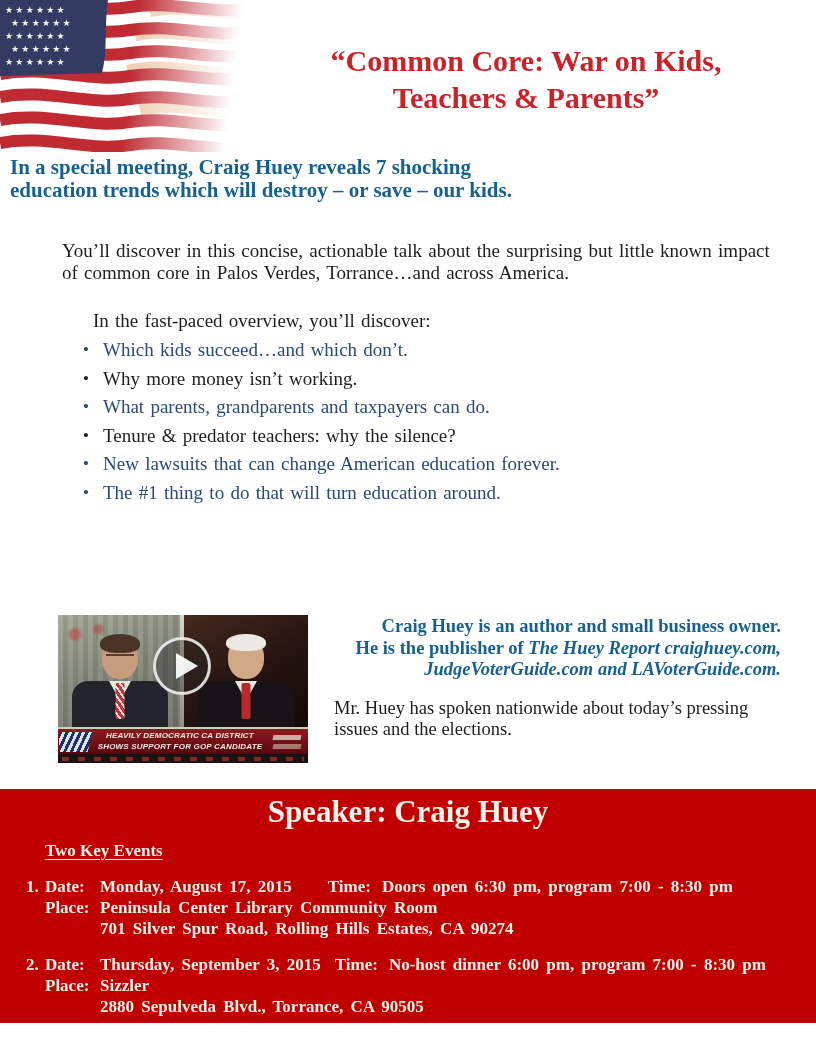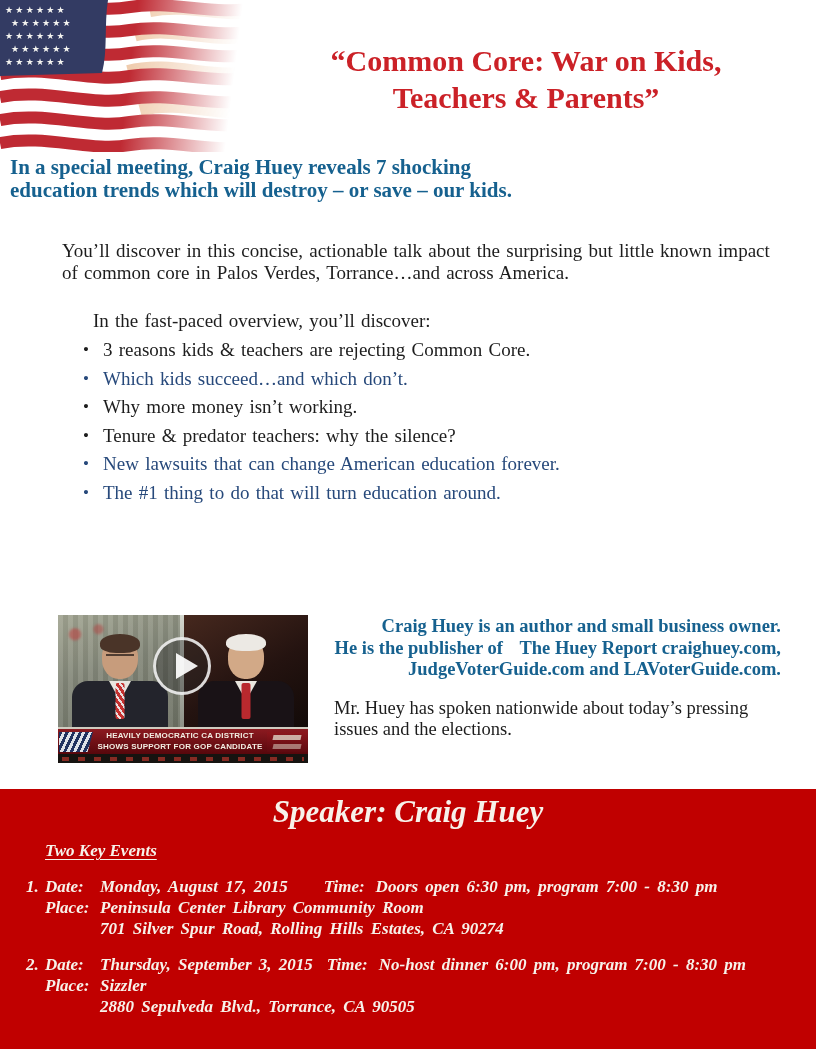--- a/index.html
+++ b/index.html
@@ -21,21 +21,21 @@
          font-size:19px;line-height:21.5px;word-spacing:1.5px;}
   .overview{position:absolute;left:53px;top:310px;font-size:19px;word-spacing:1.5px;margin-left:40px;}
 
   .bullets{position:absolute;left:80px;top:337px;width:612px;font-size:19px;line-height:25.5px;word-spacing:1.5px;}
   .bullet{position:relative;padding-left:23px;margin-bottom:3px;}
   .bullet::before{content:"\2022";position:absolute;left:3px;font-size:17px;}
   .bullet.blue{color:var(--bullet-blue,#27497b);}
   .bullet.black{color:var(--body-black,#1d1d1d);}
 
   
-  .video{position:absolute;left:58px;top:615px;width:250px;height:148px;background:#22c55e;overflow:hidden;}
+  .video{position:absolute;left:58px;top:615px;width:250px;height:148px;background:#22c55e;overflow:hidden;font-style:italic;}
   .v-left{position:absolute;left:0;top:0;width:122px;height:112px;
           background:repeating-linear-gradient(90deg,rgba(255,255,255,.07) 0 5px,rgba(0,0,0,.06) 5px 10px),
                      linear-gradient(160deg,#a3a693 0%,#84887a 45%,#6d7164 100%);}
   .v-left::after{content:"";position:absolute;left:4px;top:4px;width:52px;height:34px;
           background:radial-gradient(circle at 25% 45%,rgba(190,60,60,.55) 0 5px,transparent 7px),
                      radial-gradient(circle at 70% 30%,rgba(180,55,55,.45) 0 4px,transparent 6px);
           filter:blur(1px);}
   .v-divider{position:absolute;left:122px;top:0;width:4px;height:112px;background:linear-gradient(#d3d6cd,#8e9187);}
   .v-right{position:absolute;left:126px;top:0;width:124px;height:112px;
            background:linear-gradient(150deg,#46281e 0%,#241310 55%,#120a08 100%);}
@@ -73,26 +73,26 @@
           background:rgba(230,225,210,.75);transform:skewX(-12deg);}
   .chyron-biz::after{content:"";position:absolute;left:6px;right:6px;bottom:3px;height:5px;
           background:rgba(230,225,210,.5);transform:skewX(-12deg);}
   .v-bottom{position:absolute;left:0;top:139px;width:100%;height:9px;background:#161310;}
   .v-bottom::after{content:"";position:absolute;left:4px;right:4px;top:3px;height:4px;
           background:repeating-linear-gradient(90deg,rgba(195,55,45,.65) 0 7px,transparent 7px 16px);}
 
   
   .bio{position:absolute;left:334px;top:616px;width:447px;font-size:18.5px;line-height:21.5px;}
   .bio-blue{font-weight:700;color:var(--subtitle-blue,#16618f);text-align:right;}
-  .bio-blue .italic{margin-left:12px;}
+  .bio-blue .italic{font-style:italic;}
   .bio-black{margin:17px 0 0 0;color:var(--body-black,#1d1d1d);}
 
   
-  .banner{position:absolute;left:0;top:789px;width:816px;height:260px;
-          background:var(--banner-red,#c00000);color:var(--banner-text,#f7f2ea);font-style:italic;}
+  .banner{position:absolute;left:0;top:789px;width:816px;height:234px;
+          background:var(--banner-red,#c00000);color:var(--banner-text,#f7f2ea);}
   .speaker{text-align:center;font-size:31px;font-weight:700;padding-top:5px;}
   .two-key{margin:11px 16px 0 45px;font-size:17px;font-weight:700;text-decoration:underline;text-underline-offset:3px;}
   .events{margin:15px 0 0 26px;font-size:17px;font-weight:700;word-spacing:3px;}
   .event{margin-bottom:15px;}
   .ev-row{display:grid;grid-template-columns:19px 55px 1fr;line-height:21px;}
   .ev-time-label{margin-left:36px;}
   .event.second .ev-time-label{margin-left:14px;}
   .ev-time{margin-left:11px;margin-top:40px;}
 </style>
 </head>
@@ -134,23 +134,23 @@
   <div class="subtitle">
     <div>In a special meeting, Craig Huey reveals 7 shocking</div>
     <div>education trends which will destroy – or save – our kids.</div>
   </div>
 
   <p class="intro">You’ll discover in this concise, actionable talk about the surprising but little known impact of common core in Palos Verdes, Torrance…and across America.</p>
 
   <div class="overview">In the fast-paced overview, you’ll discover:</div>
 
   <div class="bullets">
-    <div class="bullet black">3 reasons kids &amp; teachers are rejecting Common Core.</div>
     <div class="bullet blue">Which kids succeed…and which don’t.</div>
     <div class="bullet black">Why more money isn’t working.</div>
+    <div class="bullet blue">What parents, grandparents and taxpayers can do.</div>
     <div class="bullet black">Tenure &amp; predator teachers: why the silence?</div>
     <div class="bullet blue">New lawsuits that can change American education forever.</div>
     <div class="bullet blue">The #1 thing to do that will turn education around.</div>
   </div>
 
   <div class="video">
     <div class="v-left">
       <div class="person p-left">
         <div class="head glasses"></div>
         <div class="suit">

